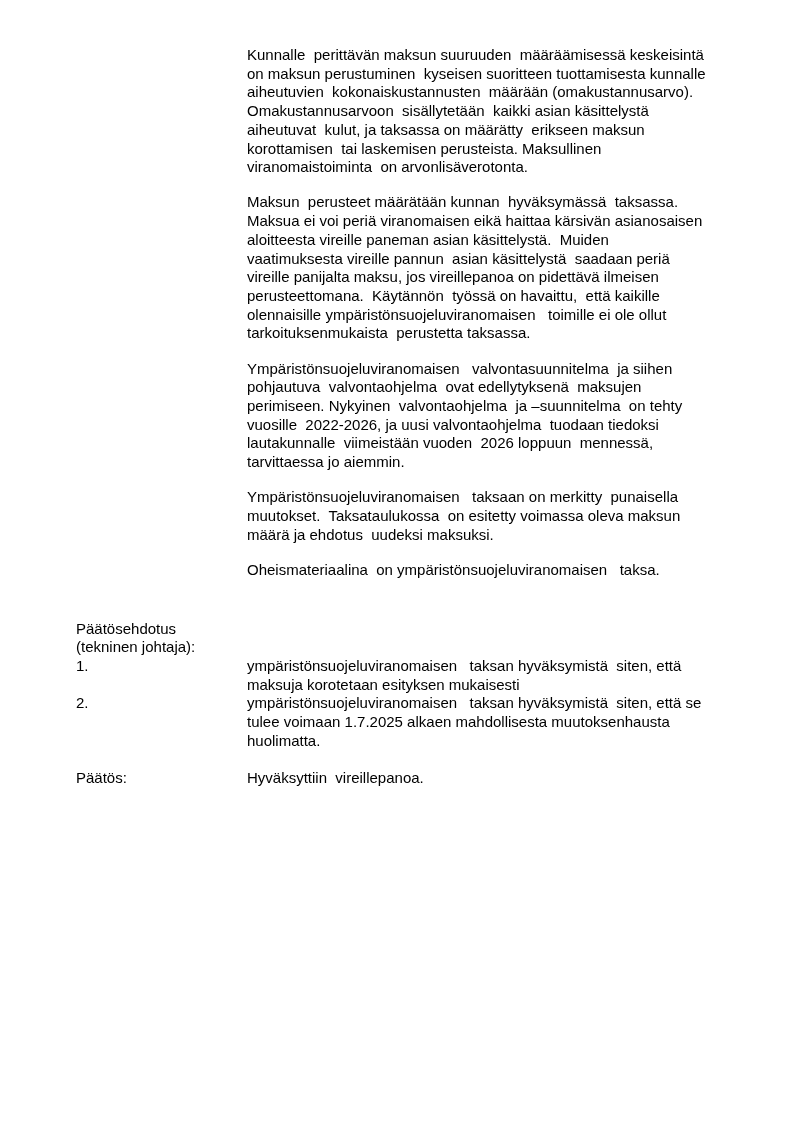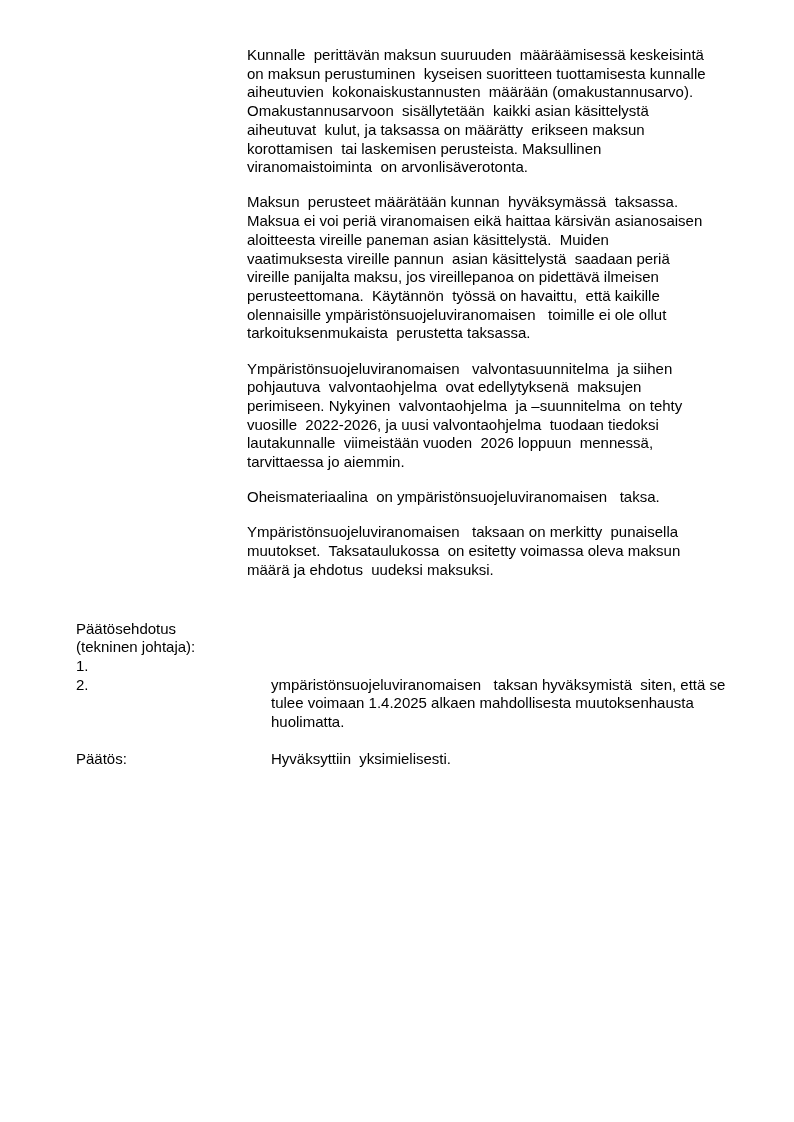--- a/index.html
+++ b/index.html
@@ -27,21 +27,20 @@
   .para {
     margin: 0 0 16.5px 171px;
     white-space: pre;
   }
   .decision-proposal {
     margin-top: 40px;
   }
   .row {
     display: flex;
     align-items: flex-start;
-    gap: 24px;
   }
   .label {
     flex: 0 0 171px;
     width: 171px;
     white-space: pre;
   }
   .value {
     flex: 1 1 auto;
     white-space: pre;
   }
@@ -74,41 +73,43 @@
 vireille panijalta maksu, jos vireillepanoa on pidettävä ilmeisen
 perusteettomana.  Käytännön  työssä on havaittu,  että kaikille
 olennaisille ympäristönsuojeluviranomaisen   toimille ei ole ollut
 tarkoituksenmukaista  perustetta taksassa.</p>
       <p class="para">Ympäristönsuojeluviranomaisen   valvontasuunnitelma  ja siihen
 pohjautuva  valvontaohjelma  ovat edellytyksenä  maksujen
 perimiseen. Nykyinen  valvontaohjelma  ja –suunnitelma  on tehty
 vuosille  2022-2026, ja uusi valvontaohjelma  tuodaan tiedoksi
 lautakunnalle  viimeistään vuoden  2026 loppuun  mennessä,
 tarvittaessa jo aiemmin.</p>
-      <p class="para">Oheismateriaalina  on ympäristönsuojeluviranomaisen   taksa.</p>
       <p class="para">Ympäristönsuojeluviranomaisen   taksaan on merkitty  punaisella
 muutokset.  Taksataulukossa  on esitetty voimassa oleva maksun
 määrä ja ehdotus  uudeksi maksuksi.</p>
+      <p class="para">Oheismateriaalina  on ympäristönsuojeluviranomaisen   taksa.</p>
     </div>
 
     <div class="decision-proposal">
       <div class="row">
         <div class="label">Päätösehdotus
 (tekninen johtaja):</div>
       </div>
       <div class="row">
         <div class="label">1.</div>
+        <div class="value">ympäristönsuojeluviranomaisen   taksan hyväksymistä  siten, että
+maksuja korotetaan esityksen mukaisesti</div>
       </div>
       <div class="row">
         <div class="label">2.</div>
         <div class="value">ympäristönsuojeluviranomaisen   taksan hyväksymistä  siten, että se
-tulee voimaan 1.4.2025 alkaen mahdollisesta muutoksenhausta
+tulee voimaan 1.7.2025 alkaen mahdollisesta muutoksenhausta
 huolimatta.</div>
       </div>
     </div>
 
     <div class="row decision-final">
       <div class="label">Päätös:</div>
-      <div class="value">Hyväksyttiin  yksimielisesti.</div>
+      <div class="value">Hyväksyttiin  vireillepanoa.</div>
     </div>
 
   </div>
 </div>
 
 </body></html>

